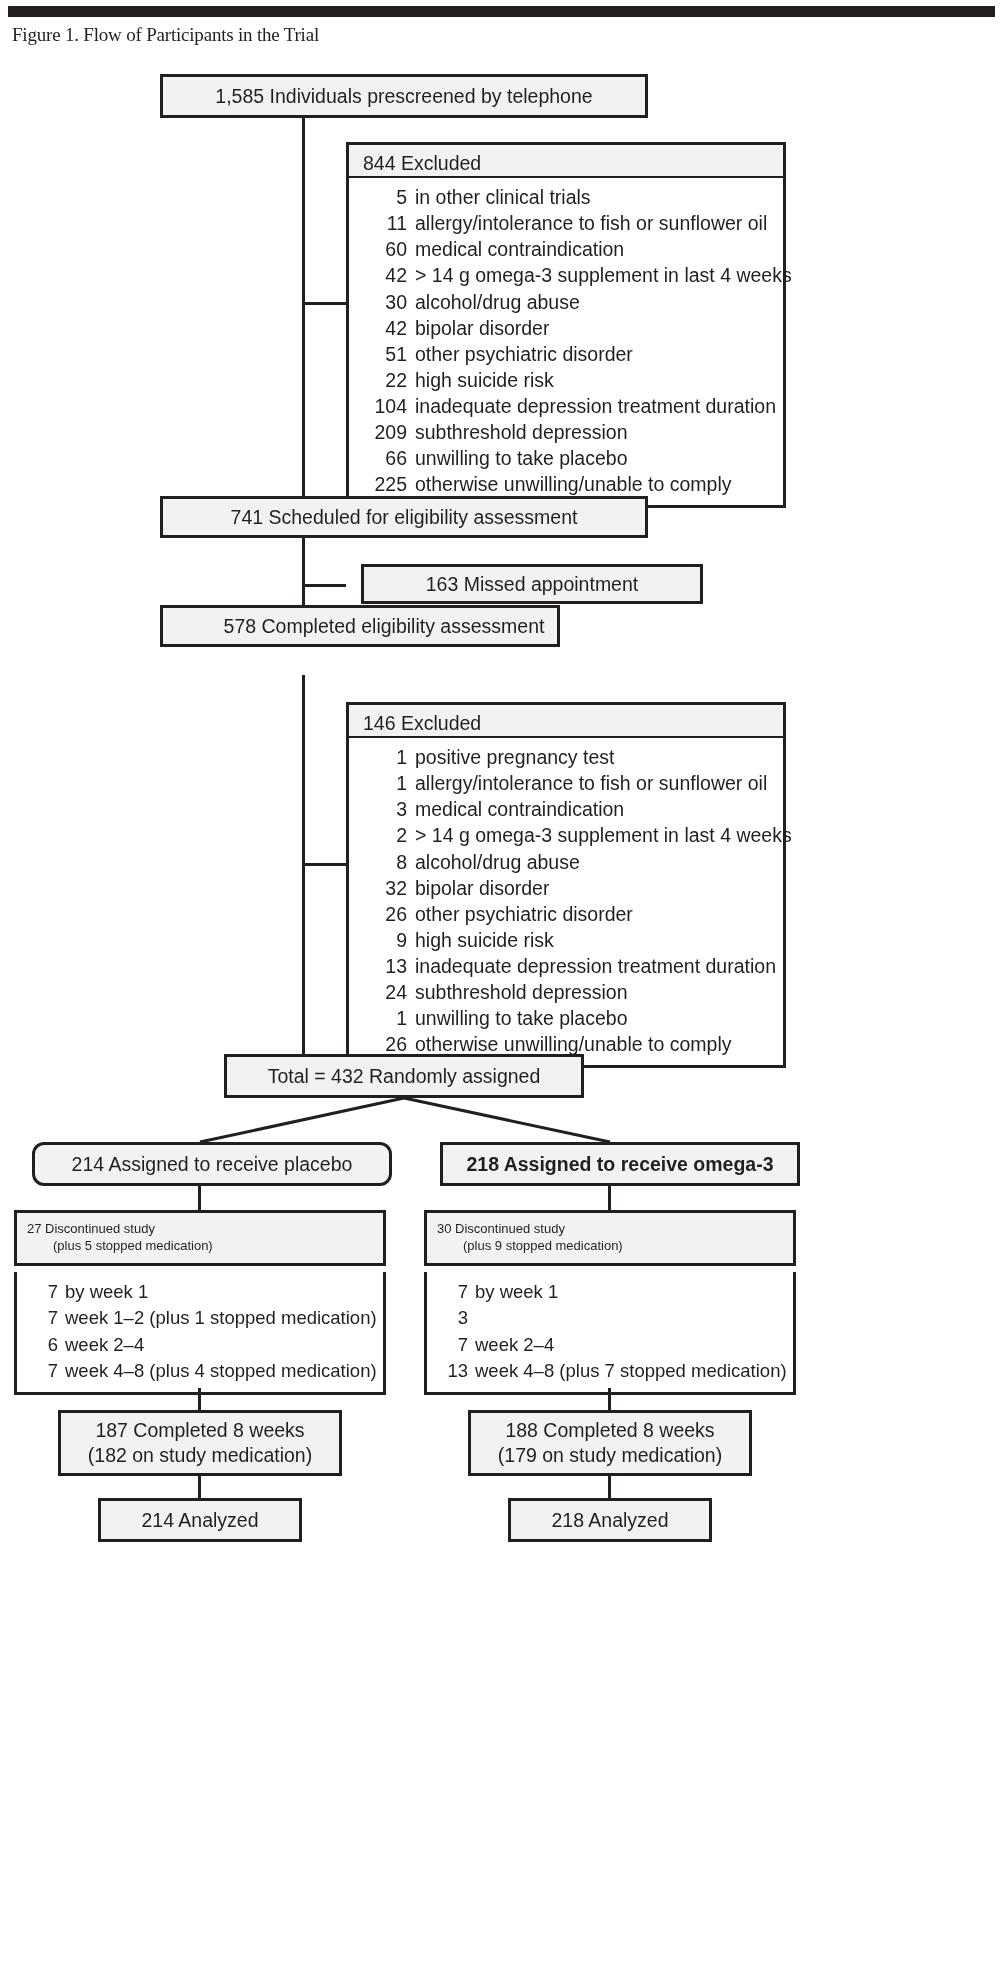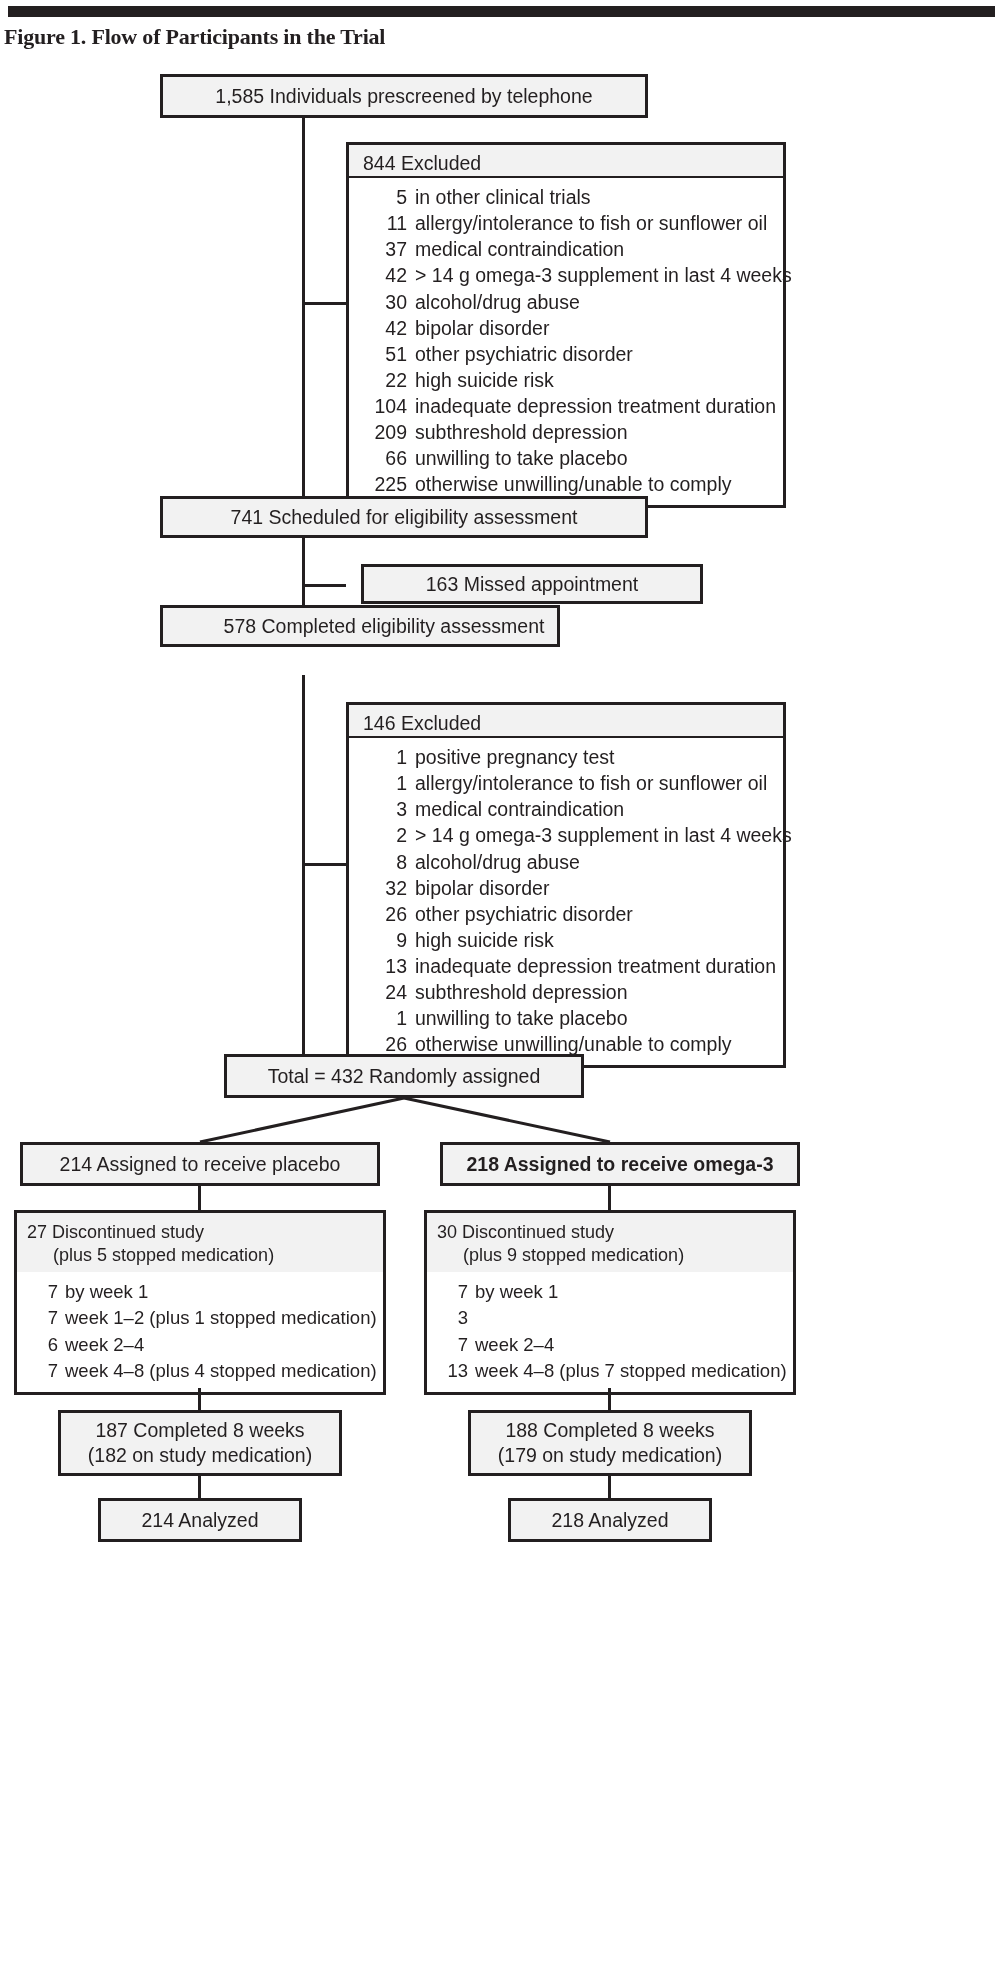--- a/index.html
+++ b/index.html
@@ -19,24 +19,24 @@
   
   .top-rule {
     position: absolute;
     left: 8px; top: 6px;
     width: 987px; height: 11px;
     background: #231f20;
   }
   
   .fig-title {
     position: absolute;
-    left: 4px; top: 24px;
+    left: 12px; top: 24px;
     font-family: "Liberation Serif", serif;
-    font-size: 22px;
-    font-weight: 700;
+    font-size: 19px;
+    font-weight: 400;
     color: #231f20;
     letter-spacing: -0.2px;
     white-space: nowrap;
   }
   
   .box {
     position: absolute;
     border: 3px solid #231f20;
     background: #f2f2f2;
     display: flex;
@@ -78,21 +78,21 @@
     padding-right: 8px;
     flex: 0 0 66px;
   }
   .excl-t { flex: 1 1 auto; }
 
   
   .arm-head {
     position: absolute;
     border: 3px solid #231f20;
     background: #f2f2f2;
-    font-size: 18px;
+    font-size: 13px;
     color: #231f20;
     line-height: 1.3;
     padding: 8px 6px 8px 10px;
     text-align: left;
   }
   .arm-head .indent { padding-left: 26px; display: block; }
   .arm-list {
     position: absolute;
     border: 3px solid #231f20;
     border-top: 0;
@@ -143,21 +143,21 @@
     <div class="excl-list">
       <div class="excl-row">
         <span class="excl-n">5</span>
         <span class="excl-t">in other clinical trials</span>
       </div>
       <div class="excl-row">
         <span class="excl-n">11</span>
         <span class="excl-t">allergy/intolerance to fish or sunflower oil</span>
       </div>
       <div class="excl-row">
-        <span class="excl-n">37</span>
+        <span class="excl-n">60</span>
         <span class="excl-t">medical contraindication</span>
       </div>
       <div class="excl-row">
         <span class="excl-n">42</span>
         <span class="excl-t">&gt; 14 g omega-3 supplement in last 4 weeks</span>
       </div>
       <div class="excl-row">
         <span class="excl-n">30</span>
         <span class="excl-t">alcohol/drug abuse</span>
       </div>
@@ -266,21 +266,21 @@
 
   <div class="box" style="left:224px; top:1054px; width:360px; height:44px;">
     <span>Total = 432 Randomly assigned</span>
   </div>
 
   <svg class="diag" style="left:0px; top:1096px; width:1003px; height:50px;">
     <line x1="404" y1="2" x2="200" y2="46"></line>
     <line x1="404" y1="2" x2="610" y2="46"></line>
   </svg>
 
-  <div class="box" style="left:20px; top:1142px; width:360px; height:44px;">
+  <div class="box" style="left:32px; top:1142px; width:360px; height:44px;border-radius:12px;">
     <span>214 Assigned to receive placebo</span>
   </div>
   <div class="vline" style="left:198px; top:1186px; height:26px;"></div>
 
   <div class="arm-head" style="left:14px; top:1210px; width:372px;">
     <span class="two-line">27 Discontinued study</span>
     <span class="two-line indent">(plus 5 stopped medication)</span>
   </div>
   <div class="arm-list" style="left:14px; top:1272px; width:372px; padding-left:10px;">
     <div class="arm-row">

